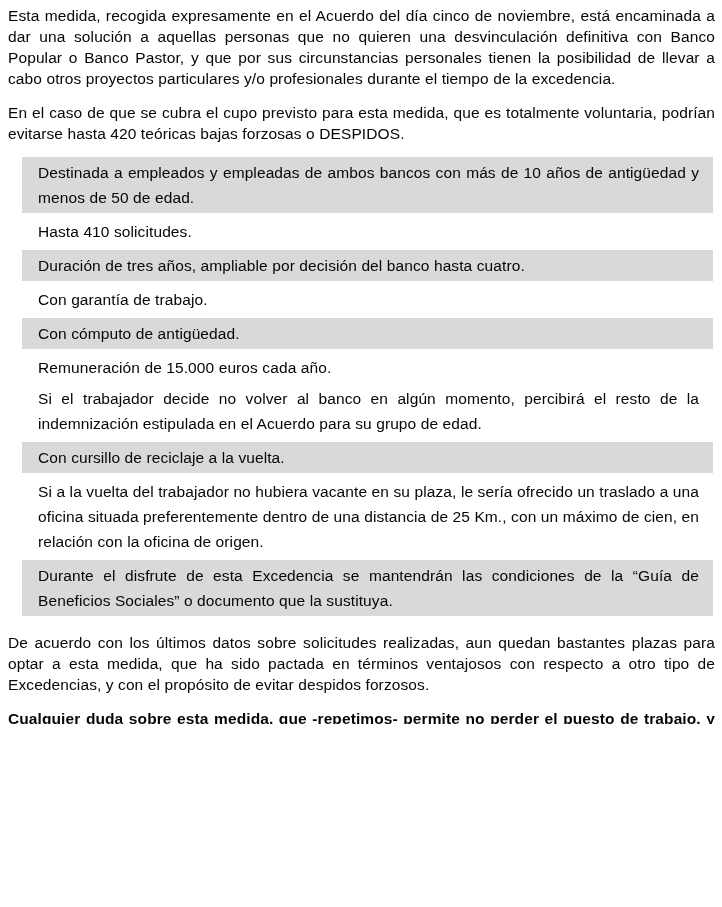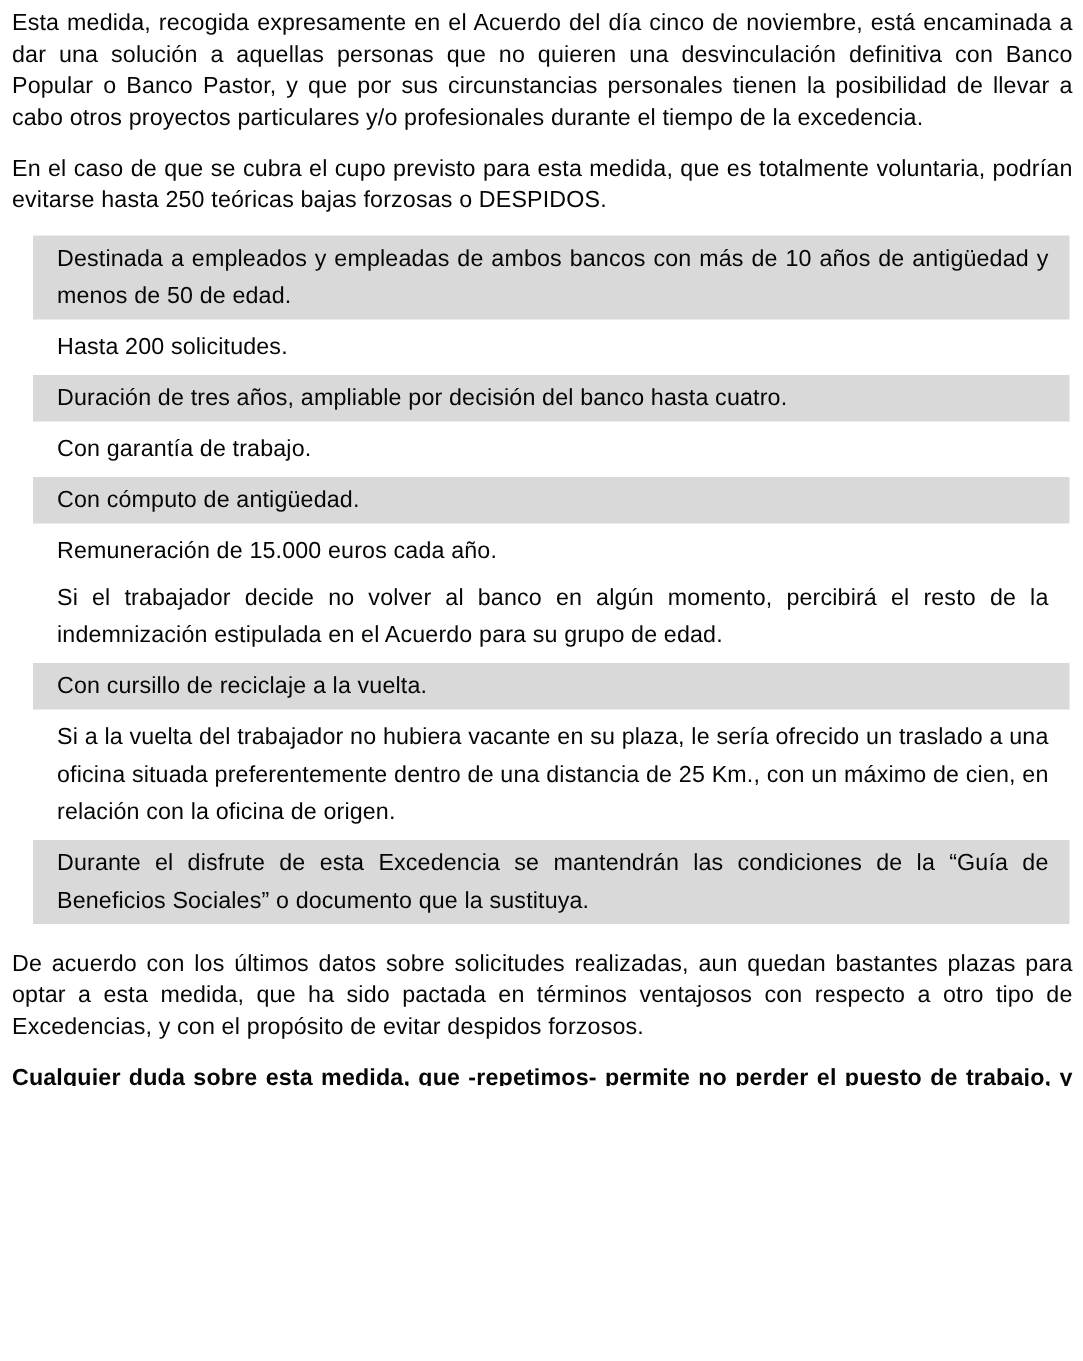--- a/index.html
+++ b/index.html
@@ -58,25 +58,25 @@
     text-align:center;
   }
 </style>
 </head>
 <body>
 
 <div class="page">
 
   <p class="para">Esta medida, recogida expresamente en el Acuerdo del día cinco de noviembre, está encaminada a dar una solución a aquellas personas que no quieren una desvinculación definitiva con Banco Popular o Banco Pastor, y que por sus circunstancias personales tienen la posibilidad de llevar a cabo otros proyectos particulares y/o profesionales durante el tiempo de la excedencia.</p>
 
-  <p class="para">En el caso de que se cubra el cupo previsto para esta medida, que es totalmente voluntaria, podrían evitarse hasta 250 teóricas bajas forzosas o DESPIDOS.</p>
+  <p class="para">En el caso de que se cubra el cupo previsto para esta medida, que es totalmente voluntaria, podrían evitarse hasta 420 teóricas bajas forzosas o DESPIDOS.</p>
 
   <div class="benefits">
     <div class="row shaded">Destinada a empleados y empleadas de ambos bancos con más de 10 años de antigüedad y menos de 50 de edad.</div>
-    <div class="row">Hasta 200 solicitudes.</div>
+    <div class="row">Hasta 410 solicitudes.</div>
     <div class="row shaded">Duración de tres años, ampliable por decisión del banco hasta cuatro.</div>
     <div class="row">Con garantía de trabajo.</div>
     <div class="row shaded">Con cómputo de antigüedad.</div>
     <div class="row">Remuneración de 15.000 euros cada año.</div>
     <div class="row">Si el trabajador decide no volver al banco en algún momento, percibirá el resto de la indemnización estipulada en el Acuerdo para su grupo de edad.</div>
     <div class="row shaded">Con cursillo de reciclaje a la vuelta.</div>
     <div class="row">Si a la vuelta del trabajador no hubiera vacante en su plaza, le sería ofrecido un traslado a una oficina situada preferentemente dentro de una distancia de 25 Km., con un máximo de cien, en relación con la oficina de origen.</div>
     <div class="row shaded">Durante el disfrute de esta Excedencia se mantendrán las condiciones de la “Guía de Beneficios Sociales” o documento que la sustituya.</div>
   </div>
 

